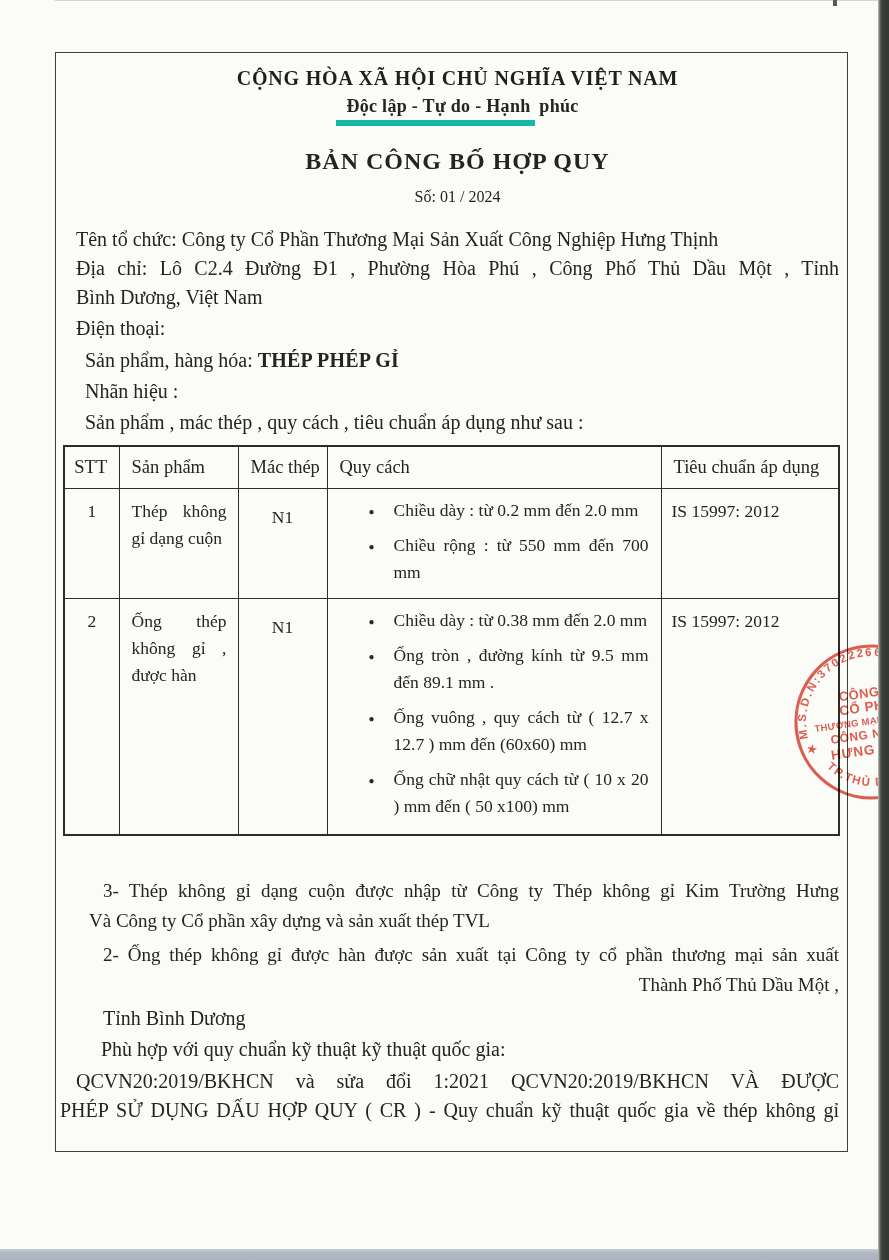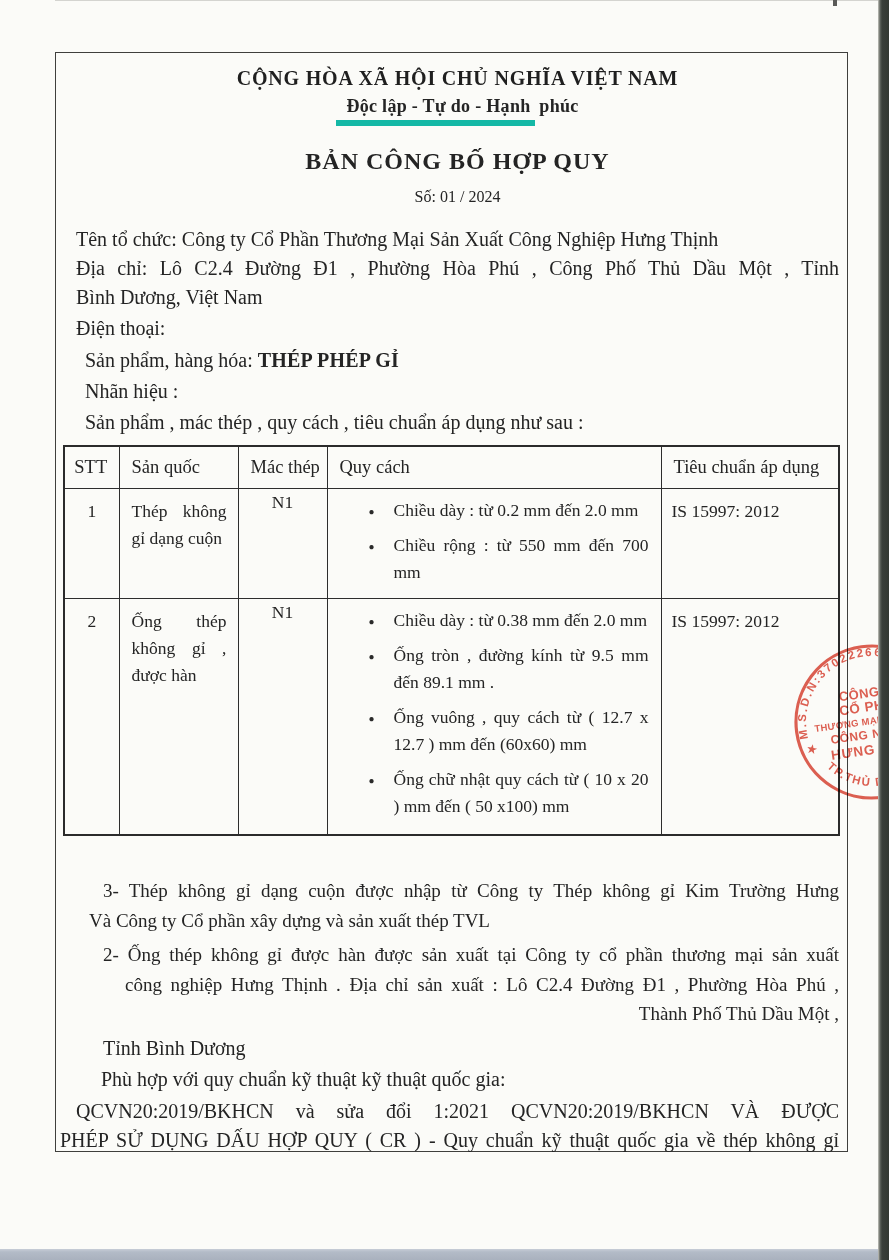--- a/index.html
+++ b/index.html
@@ -56,21 +56,21 @@
     table-layout: fixed;
     font-size: 17.5px;
   }
   table.spec th, table.spec td { border: 1.5px solid #2d2d2d; }
   table.spec { border: 2px solid #2b2b2b; }
   th.h { font-weight: normal; font-size: 18.5px; text-align: left; padding: 8px 4px 8px 12px; height: 42px; vertical-align: middle; }
   th.h.c { text-align: center; padding-left: 2px; }
   td { vertical-align: top; line-height: 27px; }
   td.stt { text-align: center; padding-top: 9px; }
   td.sp  { padding: 9px 11px 6px 12px; text-align: justify; }
-  td.mac { text-align: center; padding-top: 0; }
+  td.mac { text-align: center; padding-top: 15px; }
   td.qc  { padding: 3px 12px 4px 38px; }
   td.tc  { padding: 9px 6px 6px 10px; }
   .qitem { position: relative; padding-left: 28px; margin: 5px 0 8px 0; text-align: justify; }
   .qitem::before { content: "●"; position: absolute; left: 3px; top: 1px; font-size: 10px; color:#2a2a2a; }
   tr.r1 { height: 94px; }
   tr.r2 { height: 237px; }
 
   .notes { font-size: 19px; line-height: 29.5px; }
   .n1a { margin-top: 40px; margin-left: 27px; }
   .n1b { margin-left: 13px; }
@@ -117,21 +117,21 @@
     <colgroup>
       <col style="width:55px">
         <col style="width:119px">
         <col style="width:89px">
         <col style="width:334px">
         <col style="width:178px">
     </colgroup>
     <tbody>
         <tr>
       <th class="h c">STT</th>
-      <th class="h">Sản quốc</th>
+      <th class="h">Sản phẩm</th>
       <th class="h">Mác thép</th>
       <th class="h">Quy cách</th>
       <th class="h">Tiêu chuẩn áp dụng</th>
     </tr>
     <tr class="r1">
       <td class="stt">1</td>
       <td class="sp">Thép không gỉ dạng cuộn</td>
       <td class="mac">N1</td>
       <td class="qc">
         <div class="qitem">Chiều dày : từ 0.2 mm đến 2.0 mm</div>
@@ -151,21 +151,20 @@
       </td>
       <td class="tc">IS 15997: 2012</td>
     </tr>
   </tbody>
     </table>
 
   <div class="notes">
     <div class="jl n1a">3- Thép không gỉ dạng cuộn được nhập từ Công ty Thép không gỉ Kim Trường Hưng</div>
     <div class="n1b">Và Công ty Cổ phần xây dựng và sản xuất thép TVL</div>
     <div class="jl n2a">2- Ống thép không gỉ được hàn được sản xuất tại Công ty cổ phần thương mại sản xuất</div>
-    <div class="jl n2b">công nghiệp Hưng Thịnh . Địa chỉ sản xuất : Lô C2.4 Đường Đ1 , Phường Hòa Phú ,</div>
     <div class="n2c">Thành Phố Thủ Dầu Một ,</div>
   </div>
 
   <div class="body-text prov">Tỉnh Bình Dương</div>
   <div class="body-text conf">Phù hợp với quy chuẩn kỹ thuật kỹ thuật quốc gia:</div>
   <div class="body-text jl reg1">QCVN20:2019/BKHCN và sửa đổi 1:2021 QCVN20:2019/BKHCN VÀ ĐƯỢC</div>
   <div class="body-text jl reg2">PHÉP SỬ DỤNG DẤU HỢP QUY ( CR ) -  Quy chuẩn kỹ thuật quốc gia về thép không gỉ</div>
 
 </div>
 

